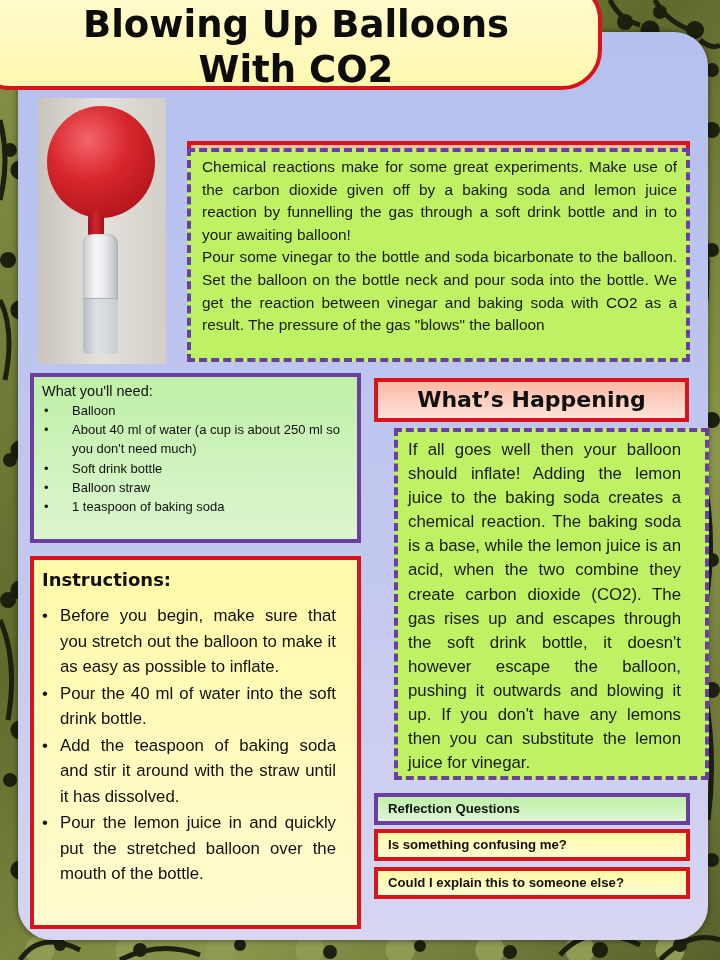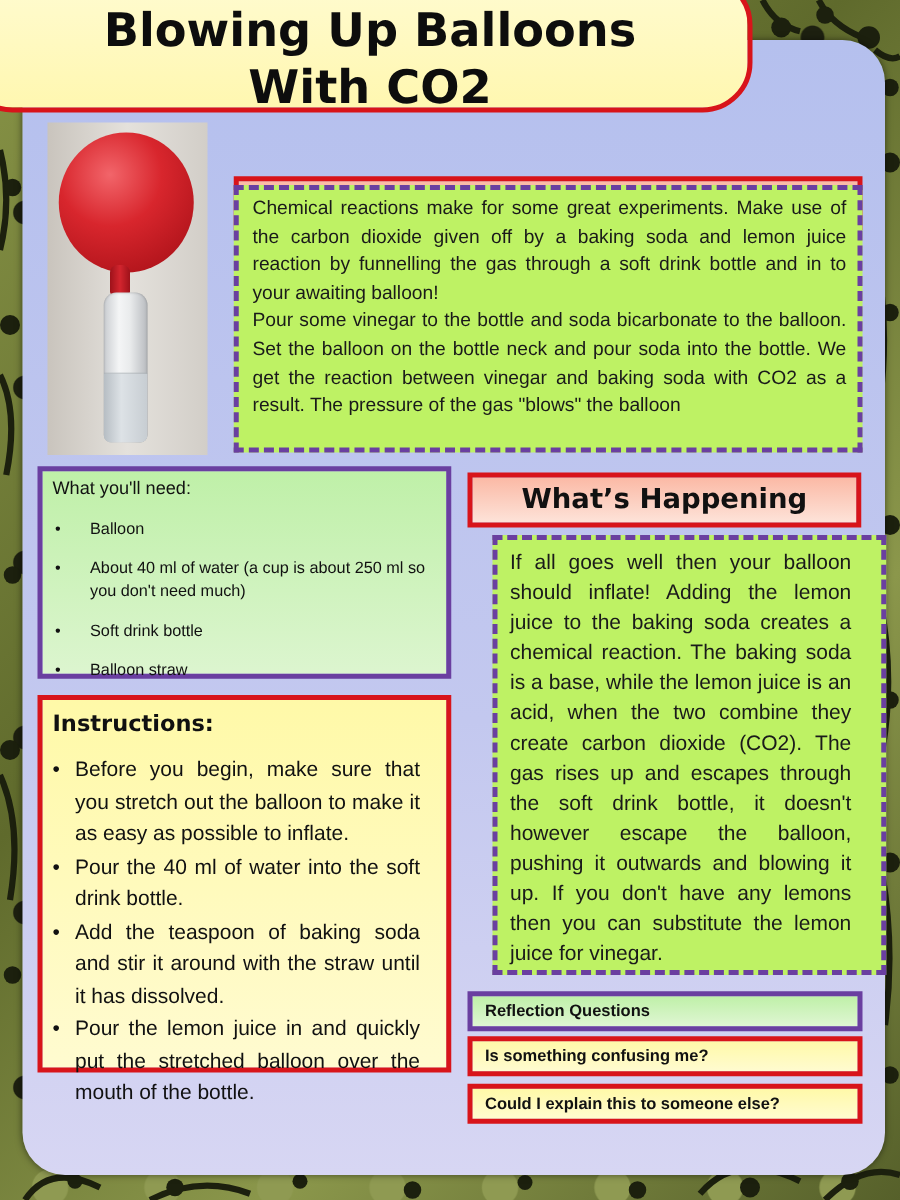--- a/index.html
+++ b/index.html
@@ -96,25 +96,25 @@
       position: absolute;
       left: 30px; top: 373px; width: 331px; height: 170px;
       border: 4px solid #6a3fa0;
       background: linear-gradient(180deg, #bff0a8 0%, #dcf5cf 100%);
       padding: 4px 8px 0 8px;
       font-size: 13px;
       color: #111;
     }
     .needs-title { font-weight: normal; font-size: 14.5px; line-height: 20px; }
     .needs-list { list-style: none; }
-    .needs-list li { position: relative; padding-left: 30px; line-height: 19.2px; margin-top: 12px; }
+    .needs-list li { position: relative; padding-left: 30px; line-height: 19.2px; }
     .needs-list li::before { content: "•"; position: absolute; left: 2px; top: 0; }
     .instr-box {
       position: absolute;
-      left: 30px; top: 556px; width: 331px; height: 302px;
+      left: 30px; top: 556px; width: 331px; height: 373px;
       border: 4px solid #d8141a;
       background: linear-gradient(180deg, #fff9a8 0%, #fffbd0 100%);
       padding: 7px 21px 0 8px;
       color: #111;
     }
     .instr-title { font-weight: bold; font-size: 18px; line-height: 26px; margin-bottom: 10px; font-family: "DejaVu Sans", sans-serif; }
     .instr-list { list-style: none; }
     .instr-list li {
       position: relative; padding-left: 18px;
       font-size: 16.8px; line-height: 25.5px; text-align: justify;

